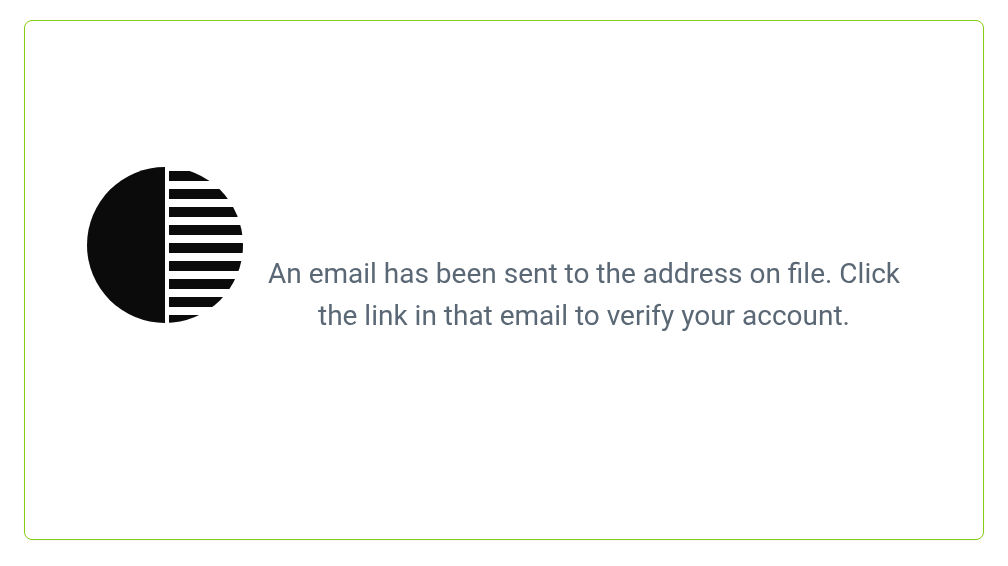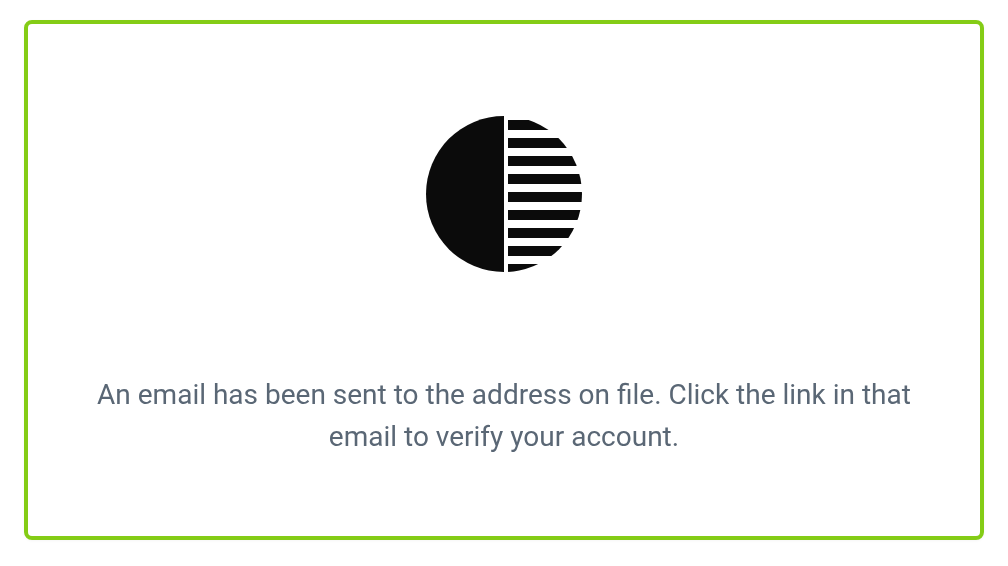--- a/index.html
+++ b/index.html
@@ -14,25 +14,25 @@
       height: 566px;
       display: flex;
       align-items: flex-start;
       justify-content: center;
       padding-top: 20px;
     }
     .card {
       width: 960px;
       height: 520px;
       background: #ffffff;
-      border: 4px solid #84cc16;
+      border: 1px solid #84cc16;
       border-radius: 8px;
       box-shadow: 0 1px 3px rgba(0,0,0,0.04);
       display: flex;
-      flex-direction: column;
+      flex-direction: row;
       align-items: center;
       padding: 90px 60px 60px;
     }
     .logo {
       width: 160px;
       height: 160px;
       display: flex;
       align-items: center;
       justify-content: center;
       margin-bottom: 100px;

